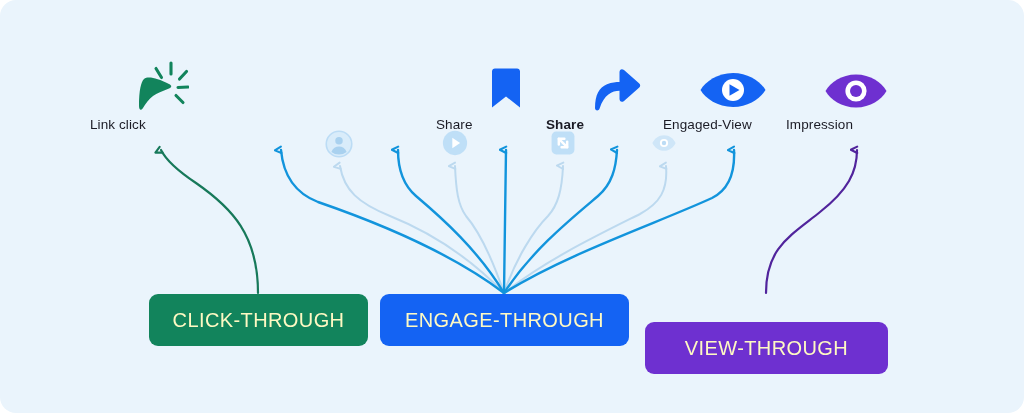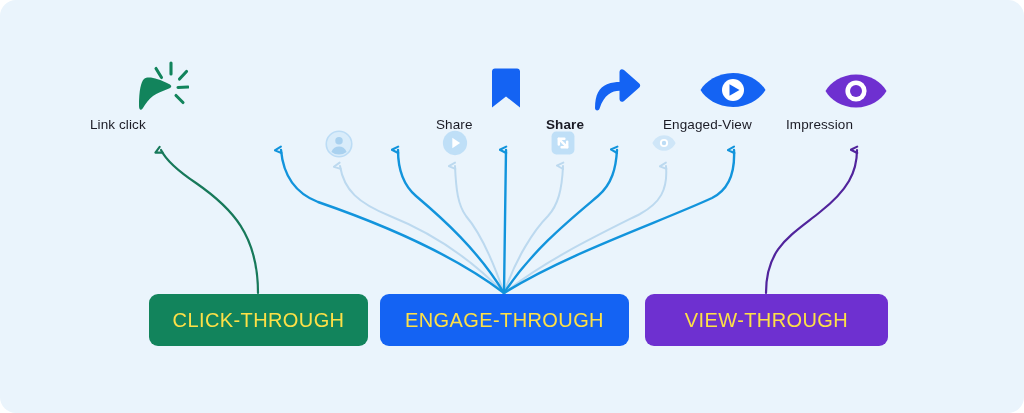--- a/index.html
+++ b/index.html
@@ -62,29 +62,29 @@
   .ghost svg { display: block; margin: 0 auto; }
 
   
   .pill {
     position: absolute;
     height: 52px;
     border-radius: 9px;
     display: flex;
     align-items: center;
     justify-content: center;
-    color: #fde047;
+    color: #fef9c3;
     font-size: 20px;
     letter-spacing: .4px;
     z-index: 6;
     box-sizing: border-box;
   }
   .pill.click   { background: #12845c; }
   .pill.engage  { background: #1463f3; }
-  .pill.view    { background: #6e30d0; }
+  .pill.view    { background: #6e30d0; margin-top: 28px; }
 </style>
 </head>
 <body>
 
 <div id="infographic">
 
   <svg class="svg-layer" viewBox="0 0 1024 413" xmlns="http://www.w3.org/2000/svg">
     <defs>
       <marker id="ah-green" markerWidth="9" markerHeight="9" refX="4.2" refY="7.4" orient="auto-start-reverse" markerUnits="userSpaceOnUse">
         <path d="M1.2 7.6 L4.4 1.2 L7.6 7.6" fill="none" stroke="#17795a" stroke-width="2.1" stroke-linecap="round" stroke-linejoin="round"></path>

